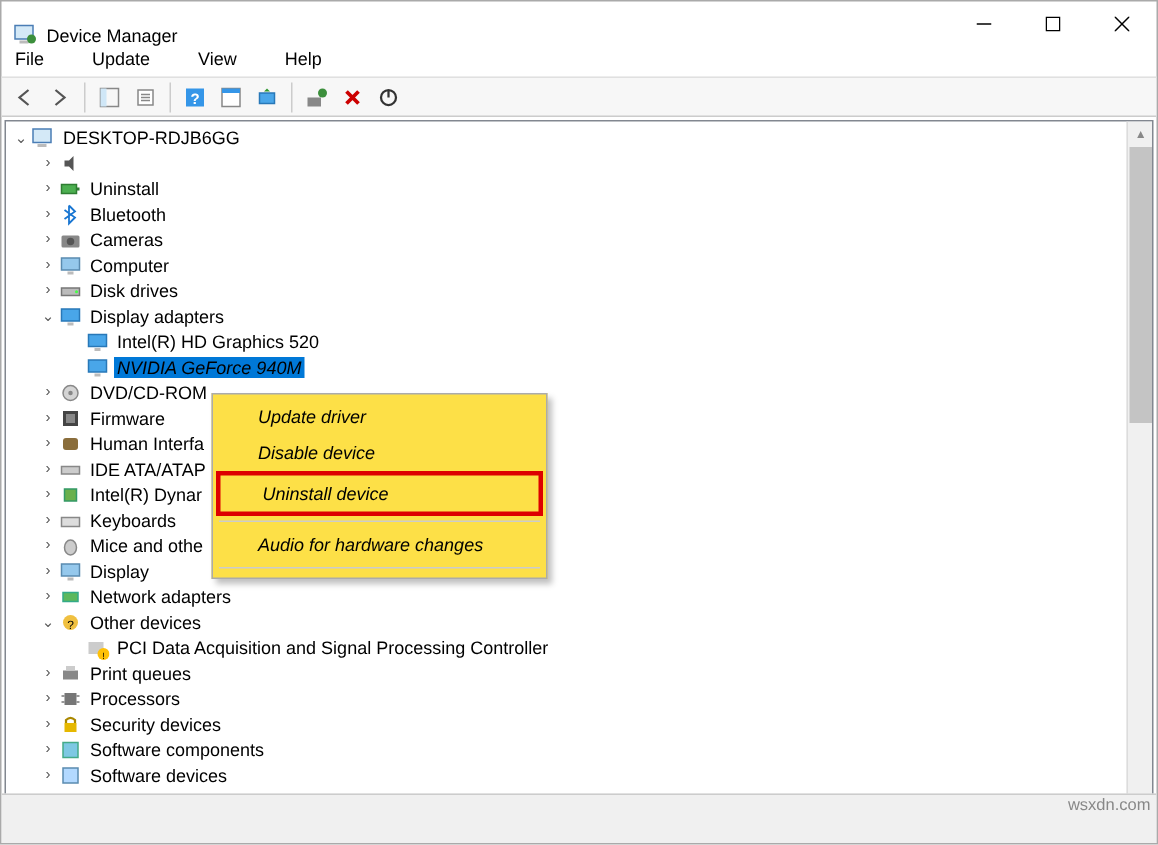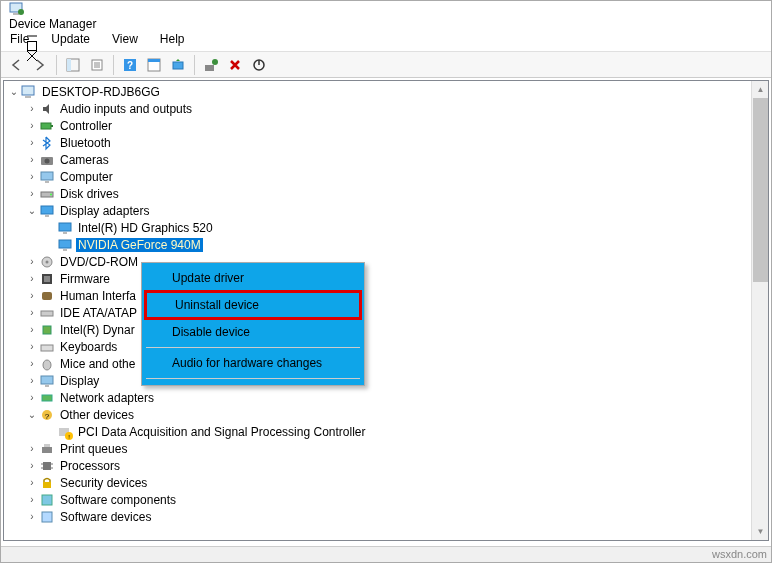--- a/index.html
+++ b/index.html
@@ -1,44 +1,44 @@
 <!DOCTYPE html>
 <html><head>
   <meta charset="utf-8">
   <style>
     * { margin: 0; padding: 0; box-sizing: border-box; font-family: "Segoe UI", Tahoma, sans-serif; }
     body { width: 772px; height: 563px; background: #fff; border: 1px solid #aaa; overflow: hidden; position: relative; font-size: 12px; }
-    .titlebar { height: 30px; display: flex; align-items: flex-start; padding: 0 0 0 8px; flex-direction: column; }
+    .titlebar { height: 30px; display: flex; align-items: flex-end; padding: 0 0 0 8px; }
     .titlebar .app-icon { width: 16px; height: 16px; margin-right: 6px; display: inline-flex; }
     .titlebar .title { flex: 1; font-size: 12px; }
     .titlebar .winbtn { width: 46px; height: 30px; display: inline-flex; align-items: center; justify-content: center; color: #000; }
-    .menubar { height: 20px; padding: 0 5px; display: flex; gap: 14px; font-size: 12px; }
+    .menubar { height: 20px; padding: 0 5px; display: flex; gap: 24px; font-size: 12px; }
     .menubar span { padding: 1px 4px; }
     .toolbar { height: 27px; border-top: 1px solid #e0e0e0; border-bottom: 1px solid #ccc; display: flex; align-items: center; padding: 0 4px; gap: 2px; background: #f7f7f7; }
     .toolbar .tbtn { width: 22px; height: 22px; display: inline-flex; align-items: center; justify-content: center; border: 1px solid transparent; }
     .toolbar .sep { width: 1px; height: 20px; background: #ccc; margin: 0 3px; }
     .client { display: flex; height: calc(100% - 96px); position: relative; }
     .tree-wrap { flex: 1; overflow: hidden; background: #fff; border: 1px solid #828790; margin: 2px; position: relative; }
     .tree { padding: 2px 0 20px 0; overflow-y: hidden; height: 100%; }
     .scrollbar { position: absolute; right: 0; top: 0; width: 17px; height: 100%; background: #f0f0f0; border-left: 1px solid #dcdcdc; }
     .scroll-thumb { position: absolute; top: 17px; width: 15px; left: 1px; height: 40%; background: #c4c4c4; }
     .scroll-arrow { position: absolute; width: 15px; height: 15px; left: 1px; display: flex; align-items: center; justify-content: center; font-size: 8px; color: #888; }
     .scroll-arrow.up { top: 1px; } .scroll-arrow.down { bottom: 1px; }
     .node { display: flex; align-items: center; height: 17px; white-space: nowrap; }
     .node .indent { display: inline-block; height: 1px; }
     .node .exp { width: 12px; height: 12px; display: inline-flex; align-items: center; justify-content: center; font-size: 10px; color: #595959; cursor: default; }
     .node .icon { width: 18px; height: 16px; display: inline-flex; align-items: center; justify-content: center; margin-right: 2px; }
     .node .label { padding: 0 2px; }
-    .node.selected .label { background: #0078d7; color: #fef9c3; }
-    .context-menu { position: absolute; left: 140px; top: 261px; width: 224px; background: #0ea5e9; border: 1px solid #ababab; box-shadow: 3px 3px 4px rgba(0,0,0,0.25); padding: 3px 2px; z-index: 10; }
+    .node.selected .label { background: #0078d7; color: #000000; font-style: italic; }
+    .context-menu { position: absolute; left: 140px; top: 261px; width: 224px; background: #fde047; border: 1px solid #ababab; box-shadow: 3px 3px 4px rgba(0,0,0,0.25); padding: 3px 2px; z-index: 10; font-style: italic; }
     .context-menu .mi { padding: 5px 10px 5px 28px; font-size: 12px; }
     .context-menu .msep { border-top: 1px solid #ccc; margin: 3px 2px; }
     .context-menu .mi.bold { font-weight: bold; }
     .highlight-box { border: 3px solid #d00; }
-    .statusbar { position: absolute; bottom: 0; left: 0; right: 0; height: 16px; background: #f0f0f0; border-top: 1px solid #ccc; }
+    .statusbar { position: absolute; bottom: 0; left: 0; right: 0; height: 33px; background: #f0f0f0; border-top: 1px solid #ccc; }
     .statusbar .watermark { position: absolute; right: 4px; top: 1px; font-size: 11px; color: #888; }
     svg { display: block; }
   </style>
 </head>
 <body>
 
 <div class="titlebar">
   <span class="app-icon">
     <svg width="16" height="16" viewBox="0 0 16 16">
         <rect x="1" y="2" width="12" height="9" fill="#d4e9f7" stroke="#4a7db5"></rect>
@@ -154,32 +154,31 @@
       </div>
 
       <div class="node">
           <span class="indent" style="width:22px"></span>
           <span class="exp">›</span>
           <span class="icon">
             <svg width="16" height="16">
               <path d="M4 6 L4 10 L7 10 L10 13 L10 3 L7 6 Z" fill="#555"></path>
             </svg>
           </span>
-          <span class="label">Audio inputs and outputs</span>
         </div>
       <div class="node">
           <span class="indent" style="width:22px"></span>
           <span class="exp">›</span>
           <span class="icon">
             <svg width="16" height="16">
               <rect x="2" y="5" width="10" height="6" fill="#4caf50" stroke="#2e7d32"></rect>
               <rect x="12" y="7" width="2" height="2" fill="#2e7d32"></rect>
             </svg>
           </span>
-          <span class="label">Controller</span>
+          <span class="label">Uninstall</span>
         </div>
       <div class="node">
           <span class="indent" style="width:22px"></span>
           <span class="exp">›</span>
           <span class="icon">
             <svg width="16" height="16">
               <path d="M7 2 L7 14 L11 10 L4 5 M7 2 L11 6 L4 11" fill="none" stroke="#1976d2" stroke-width="1.2"></path>
             </svg>
           </span>
           <span class="label">Bluetooth</span>
@@ -425,22 +424,22 @@
     <div class="scrollbar">
       <div class="scroll-arrow up">▲</div>
       <div class="scroll-thumb"></div>
       <div class="scroll-arrow down">▼</div>
     </div>
   </div>
 </div>
 
 <div class="context-menu">
   <div class="mi">Update driver</div>
+  <div class="mi">Disable device</div>
   <div class="mi highlight-box">Uninstall device</div>
-  <div class="mi">Disable device</div>
   <div class="msep"></div>
   <div class="mi">Audio for hardware changes</div>
   <div class="msep"></div>
 </div>
 
 <div class="statusbar">
   <span class="watermark">wsxdn.com</span>
 </div>
 
 </body></html>

